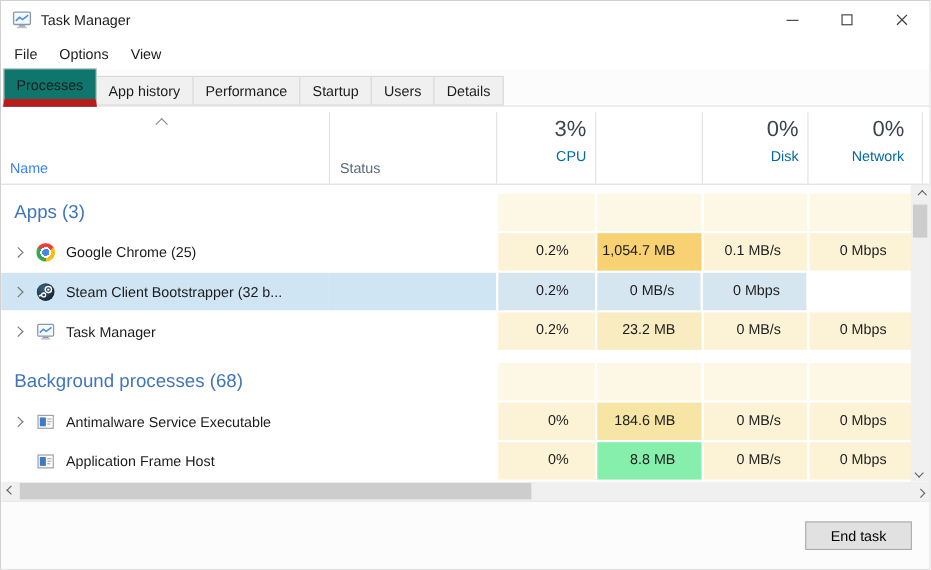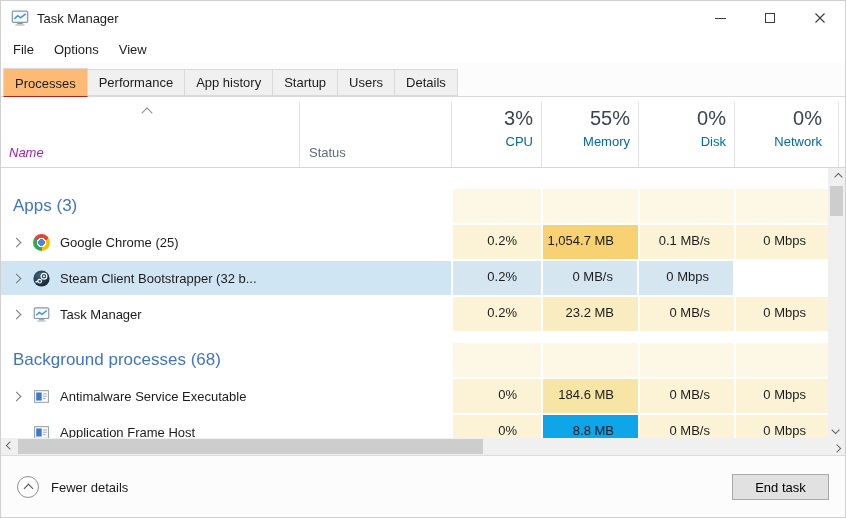--- a/index.html
+++ b/index.html
@@ -18,39 +18,39 @@
   .glyph-min{width:11px;height:1px;background:#3a3a3a;}
   .glyph-max{width:10px;height:10px;border:1px solid #3a3a3a;}
   
   .menubar{height:28px;display:flex;align-items:center;font-size:13px;background:#fff;}
   .menu-item{padding:4px 10px;}
   .menu-item:first-child{margin-left:2px;}
   
   .tabstrip{height:34px;display:flex;align-items:flex-end;background:#fcfcfc;border-bottom:1px solid #d9d9d9;padding-left:2px;}
   .tab{font-size:13px;padding:5px 11px;background:#f0f0f0;border:1px solid #d9d9d9;margin-left:-1px;white-space:nowrap;}
   .tab:first-child{margin-left:0;}
-  .tab.active{background:#fdba74;border-bottom:1px solid #b91c1c;margin-bottom:-1px;padding-top:7px;position:relative;z-index:2;}
+  .tab.active{background:#0f766e;border-bottom:7px solid #b91c1c;margin-bottom:-1px;padding-top:7px;position:relative;z-index:2;}
   
   .colheader{height:71px;position:relative;border-bottom:1px solid #d6d6d6;background:#fff;}
   .colsep{position:absolute;top:5px;bottom:0;width:1px;background:#e2e2e2;}
-  .h-name{position:absolute;left:8px;bottom:7px;font-size:13px;color:#a21caf;font-style:italic;}
+  .h-name{position:absolute;left:8px;bottom:7px;font-size:13px;color:#3b82f6;}
   .h-status{position:absolute;left:308px;bottom:7px;font-size:13px;color:#5d6b7a;}
   .sort-chev{position:absolute;left:142px;top:12px;width:8px;height:8px;border-top:1.5px solid #8a8a8a;border-right:1.5px solid #8a8a8a;transform:rotate(-45deg);}
   .vh{position:absolute;top:9px;text-align:right;padding-right:8px;}
   .vh .pct{font-size:20px;color:#3c4350;line-height:24px;}
   .vh .lab{font-size:13px;color:#0369a1;margin-top:4px;}
   .vh-cpu{left:450px;width:90px;}
   .vh-mem{left:540px;width:97px;}
   .vh-disk{left:637px;width:96px;}
   .vh-net{left:733px;width:96px;}
   
   .tbody{height:270px;position:relative;background:#fff;overflow:hidden;}
   .rows{width:829px;}
   .row,.grouprow{display:flex;height:34px;margin-bottom:2px;}
-  .grouprow.first{margin-top:21px;}
+  .grouprow.first{margin-top:8px;}
   .grouprow.second{margin-top:12px;}
   .c-name{width:298px;display:flex;align-items:center;padding-left:12px;}
   .c-status{width:152px;}
   .c-val{font-size:13px;text-align:right;padding-right:24px;line-height:32px;border-left:2px solid #fff;}
   .c-cpu{width:90px;}.c-mem{width:97px;}.c-disk{width:96px;}.c-net{width:96px;}
   .group-label{font-size:17px;color:#4175ba;}
   .chev{width:7px;height:7px;border-top:1.5px solid #757575;border-right:1.5px solid #757575;transform:rotate(45deg);margin-right:13px;flex:none;}
   .chev.hidden{visibility:hidden;}
   .rowicon{width:17px;height:17px;margin-right:10px;flex:none;}
   .rowlabel{font-size:13px;white-space:nowrap;}
@@ -109,45 +109,41 @@
   </div>
 
   <div class="menubar">
     <span class="menu-item">File</span>
     <span class="menu-item">Options</span>
     <span class="menu-item">View</span>
   </div>
 
   <div class="tabstrip">
     <div class="tab active">Processes</div>
+    <div class="tab">App history</div>
     <div class="tab">Performance</div>
-    <div class="tab">App history</div>
     <div class="tab">Startup</div>
     <div class="tab">Users</div>
     <div class="tab">Details</div>
   </div>
 
   <div class="colheader">
     <div class="colsep" style="left:298px"></div>
     <div class="colsep" style="left:450px"></div>
     <div class="colsep" style="left:540px"></div>
     <div class="colsep" style="left:637px"></div>
     <div class="colsep" style="left:733px"></div>
     <div class="colsep" style="left:837px"></div>
     <div class="sort-chev"></div>
     <span class="h-name">Name</span>
     <span class="h-status">Status</span>
     <div class="vh vh-cpu">
       <div class="pct">3%</div>
       <div class="lab">CPU</div>
     </div>
-    <div class="vh vh-mem">
-      <div class="pct">55%</div>
-      <div class="lab">Memory</div>
-    </div>
     <div class="vh vh-disk">
       <div class="pct">0%</div>
       <div class="lab">Disk</div>
     </div>
     <div class="vh vh-net">
       <div class="pct">0%</div>
       <div class="lab">Network</div>
     </div>
   </div>
 
@@ -257,21 +253,21 @@
             <rect x="1.5" y="2.5" width="13" height="11" fill="#fff" stroke="#9aa0a6"></rect>
             <rect x="3" y="4.2" width="5.2" height="7.6" fill="#3d7bc6"></rect>
             <rect x="9.4" y="5" width="3.6" height="1.1" fill="#aab2bc"></rect>
             <rect x="9.4" y="7.2" width="3.6" height="1.1" fill="#aab2bc"></rect>
             <rect x="9.4" y="9.4" width="2.6" height="1.1" fill="#aab2bc"></rect>
           </svg>
           <span class="rowlabel">Application Frame Host</span>
         </div>
         <div class="c-status"></div>
         <div class="c-val c-cpu" style="background-color: rgb(252, 243, 214);">0%</div>
-        <div class="c-val c-mem" style="background-color: #0ea5e9;">8.8 MB</div>
+        <div class="c-val c-mem" style="background-color: #86efac;">8.8 MB</div>
         <div class="c-val c-disk" style="background-color: rgb(252, 243, 214);">0 MB/s</div>
         <div class="c-val c-net" style="background-color: rgb(252, 243, 214);">0 Mbps</div>
       </div>
 
     </div>
 
     <div class="vscroll">
       <div class="sb-btn sb-up">
           <div class="mini-chev up"></div>
         </div>
@@ -286,22 +282,16 @@
     <div class="h-btn h-left">
         <div class="mini-chev left"></div>
       </div>
     <div class="h-thumb"></div>
     <div class="h-btn h-right">
         <div class="mini-chev right"></div>
       </div>
   </div>
 
   <div class="footer">
-    <div class="toggle">
-      <div class="circle">
-          <div class="chev-up"></div>
-        </div>
-      <span class="toggle-label">Fewer details</span>
-    </div>
     <button class="endtask">End task</button>
   </div>
 
 </div>
 
 </body></html>

